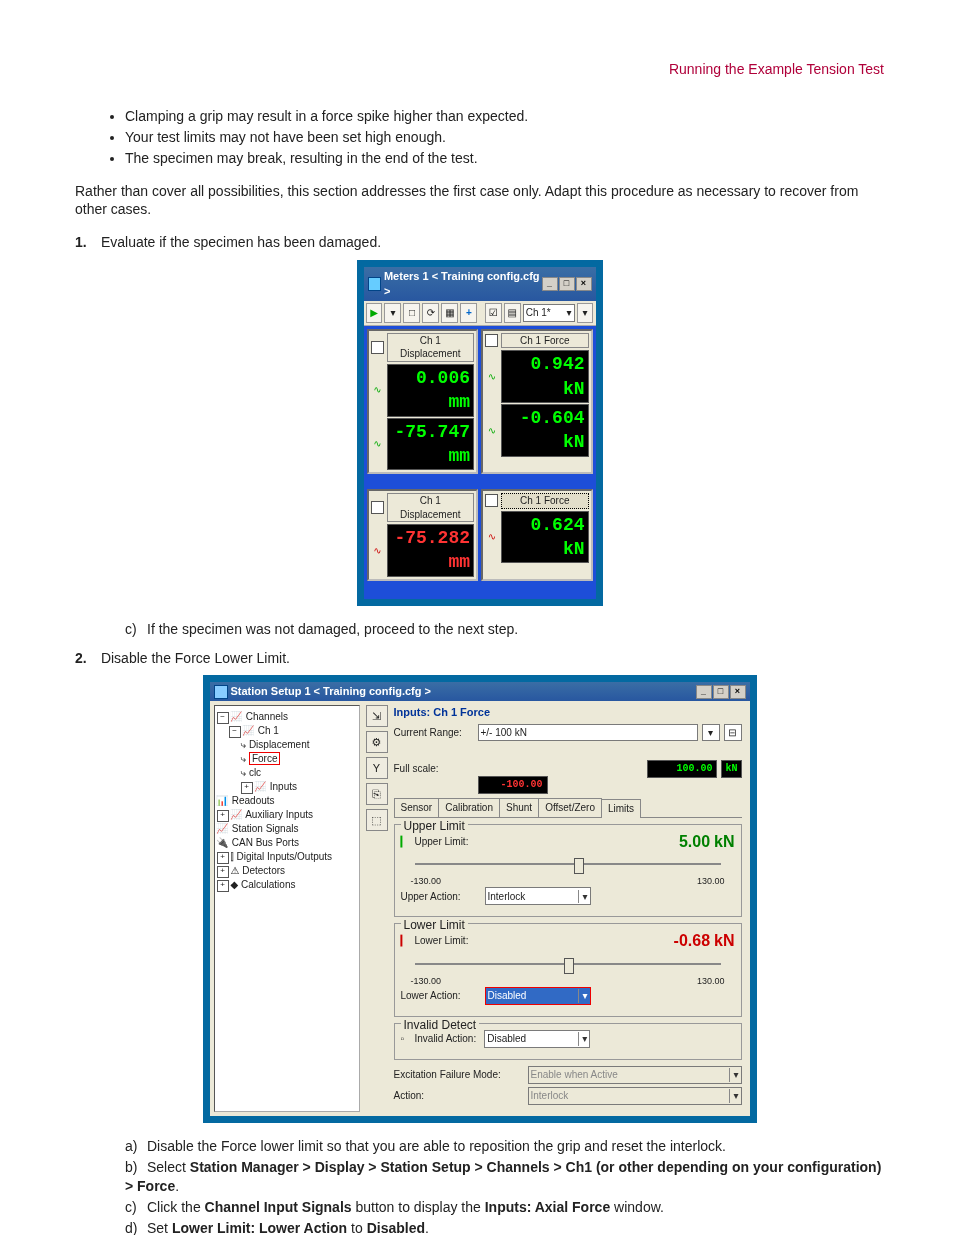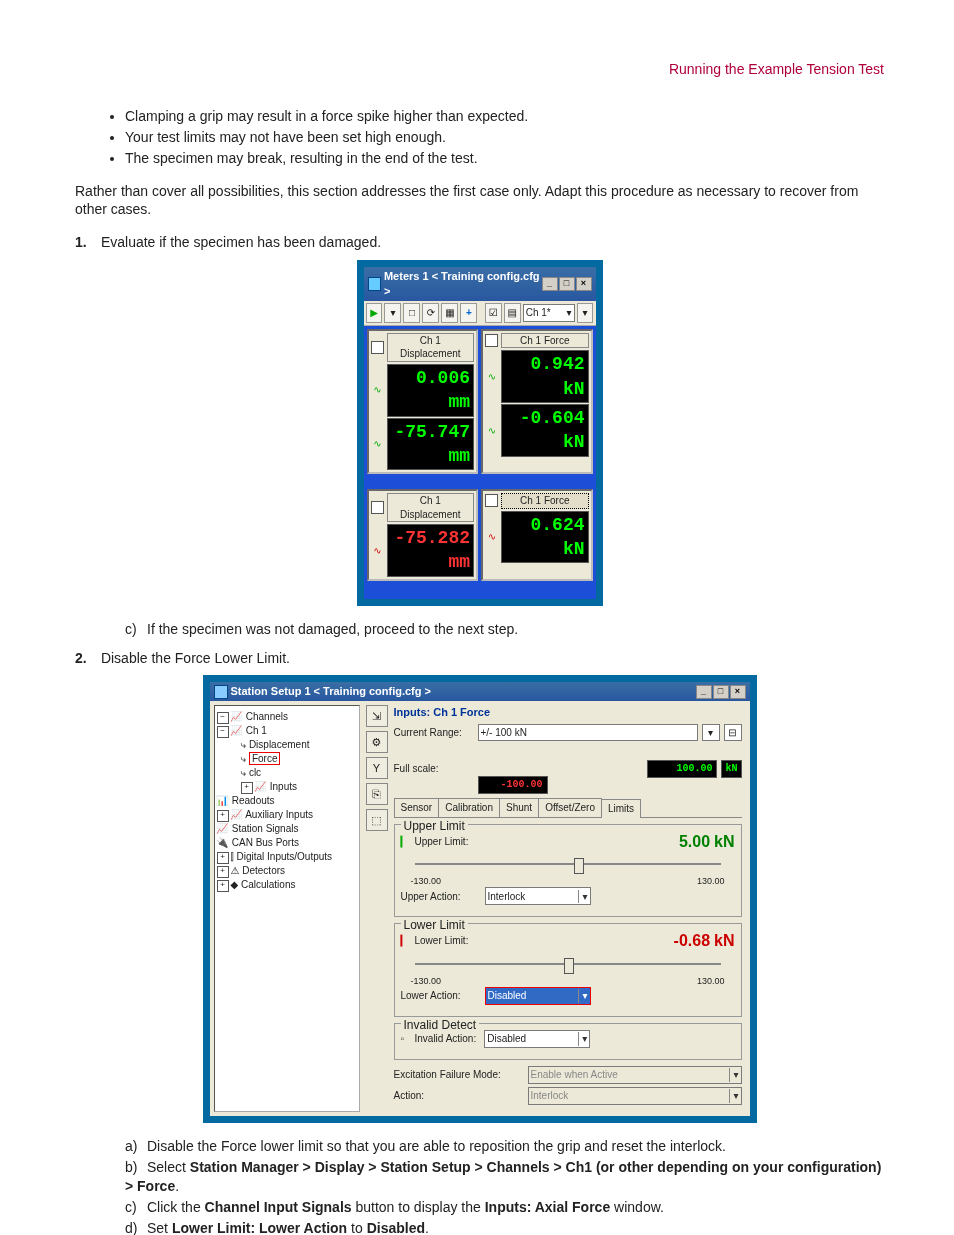--- a/index.html
+++ b/index.html
@@ -122,21 +122,21 @@
   .tree {
     width: 140px;
     background:#fff;
     border:1px inset #aaa;
     margin:4px;
     padding:4px 2px;
     font-size:10px;
     line-height:1.4;
   }
   .tree .n { white-space: nowrap; }
-  .tree .i0{padding-left:0;} .tree .i1{}
+  .tree .i0{padding-left:0;} .tree .i1{padding-left:12px;}
   .tree .i2{padding-left:24px;}
   .ticon{display:inline-block;width:10px;height:10px;margin-right:2px;vertical-align:middle;}
   .box{border:1px solid #555;background:#fff;font-size:8px;line-height:8px;text-align:center;}
   .sel-red{border:1px solid #e00;padding:0 2px;}
   .toolcol{
     width:22px; padding:4px 2px;
     display:flex;flex-direction:column;gap:4px;align-items:center;
   }
   .tc{width:20px;height:20px;border:1px solid #888;background:#efece0;font-size:11px;display:flex;align-items:center;justify-content:center;}
   .panel{ flex:1; padding:4px 8px 8px 4px; font-size:10px;}

